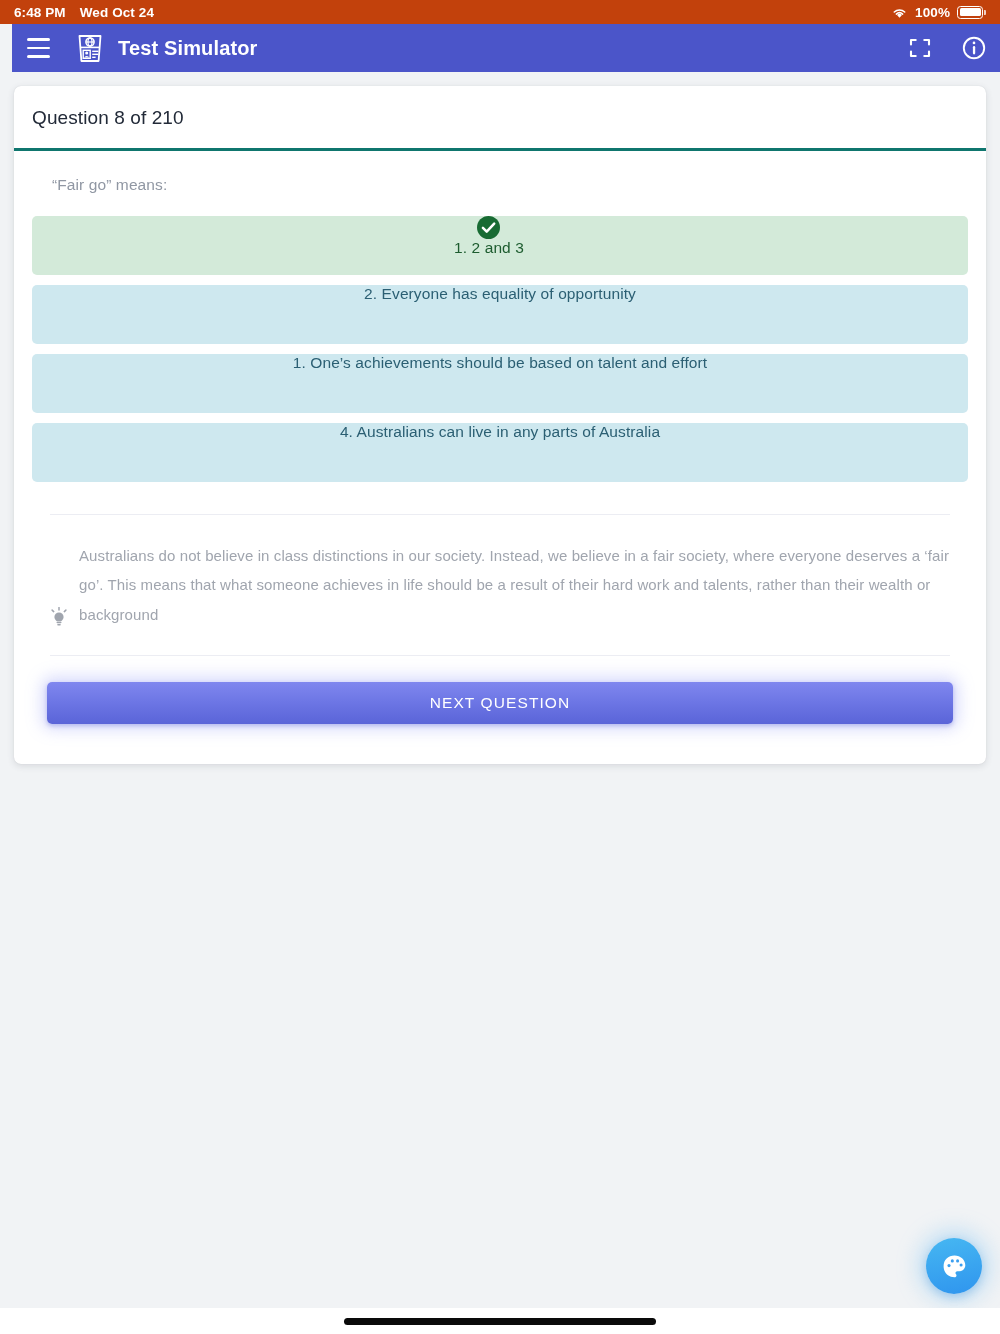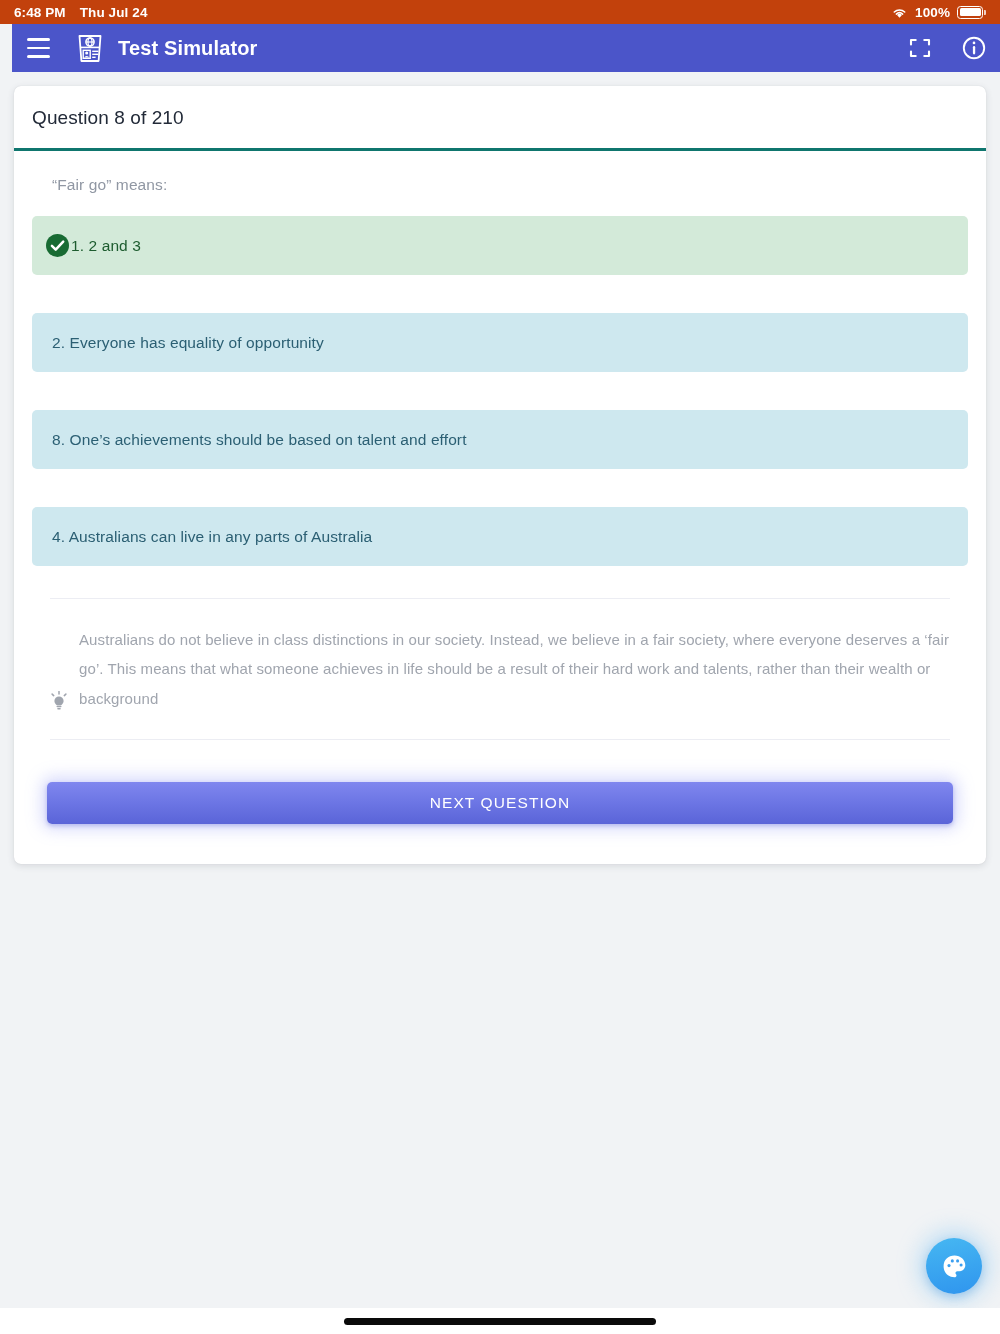--- a/index.html
+++ b/index.html
@@ -59,24 +59,24 @@
   .card-head h1{ font-size:19px; font-weight:400; color:#222a38; letter-spacing:.1px; }
   .card-body{ padding:0 16px 0 16px; }
   .prompt{
     color:#9097a3; font-size:15.5px; padding:25px 22px 22px 22px; letter-spacing:.1px;
   }
 
   
   .options{ display:flex; flex-direction:column; gap:10px; padding:0 2px; }
   .option{
     min-height:59px; border-radius:5px; display:flex; align-items:center;
-    padding:0 20px; font-size:15.5px; letter-spacing:.1px; cursor:pointer;
+    padding:0 36px; font-size:15.5px; letter-spacing:.1px; cursor:pointer;flex-direction:column;
   }
   .option.correct{ background:#d3ead9; color:#1d5c2f; padding-left:14px; }
-  .option.plain{ background:#cee8ef; color:#2b5f73;margin-top:28px; }
+  .option.plain{ background:#cee8ef; color:#2b5f73; }
   .check-icon{ width:23px; height:23px; flex:0 0 23px; display:block; margin-right:2px; }
   .opt-text{ }
 
   
   .expl-wrap{ padding:0 2px; }
   .divider{ height:1px; background:#ecedf3; margin:32px 18px 0 18px; }
   .explanation{
     display:flex; align-items:flex-end; gap:11px;
     padding:26px 18px 26px 18px;
     color:#a0a5ae; font-size:15px; line-height:1.95; letter-spacing:.1px;
@@ -84,21 +84,20 @@
   .bulb-icon{ width:18px; height:22px; flex:0 0 18px; display:block; margin-top:5px; }
 
   
   .btn-area{ padding:0 17px 40px 17px; }
   .next-btn{
     display:block; width:100%; height:42px; border:0; border-radius:5px;
     background:linear-gradient(180deg,#8087ef 0%, #6f78e6 42%, #5a64d8 100%);
     color:#fff; font-size:15.5px; letter-spacing:1.1px;
     font-family:"Liberation Sans", sans-serif; cursor:pointer;
     box-shadow:0 0 16px 5px rgba(140,148,245,.35), 0 2px 4px rgba(80,90,200,.35);
-    margin-top:16px;
   }
 
   
   .fab{
     position:absolute; right:18px; bottom:40px;
     width:56px; height:56px; border-radius:50%;
     background:linear-gradient(170deg,#46b7f2 0%, #2f95ee 100%);
     display:flex; align-items:center; justify-content:center;
     box-shadow:0 0 22px 7px rgba(110,190,245,.40), 0 3px 8px rgba(40,120,200,.30);
     cursor:pointer;
@@ -113,21 +112,21 @@
   .home-bar{ width:312px; height:7px; background:#0a0a0a; border-radius:4px; }
 </style>
 </head>
 <body>
 
 <div id="screen">
 
   <div class="statusbar">
     <div class="sb-left">
       <span>6:48 PM</span>
-      <span>Thu Jul 24</span>
+      <span>Wed Oct 24</span>
     </div>
     <div class="sb-right">
       <span class="wifi-icon">
         <svg viewBox="0 0 20 15" width="17" height="13">
           <path d="M10 13.6 L7.1 10.4 a4.3 4.3 0 0 1 5.8 0 Z" fill="#fff"></path>
           <path d="M3.9 6.9 a9 9 0 0 1 12.2 0" stroke="#fff" stroke-width="1.9" fill="none" stroke-linecap="round"></path>
           <path d="M6.3 9.3 a5.6 5.6 0 0 1 7.4 0" stroke="#fff" stroke-width="1.9" fill="none" stroke-linecap="round"></path>
         </svg>
       </span>
       <span>100%</span>
@@ -203,21 +202,21 @@
             </svg>
           </span>
           <span class="opt-text">1. 2 and 3</span>
         </div>
 
         <div class="option plain">
           <span class="opt-text">2. Everyone has equality of opportunity</span>
         </div>
 
         <div class="option plain">
-          <span class="opt-text">8. One’s achievements should be based on talent and effort</span>
+          <span class="opt-text">1. One’s achievements should be based on talent and effort</span>
         </div>
 
         <div class="option plain">
           <span class="opt-text">4. Australians can live in any parts of Australia</span>
         </div>
 
       </div>
 
       <div class="expl-wrap">
         <div class="divider"></div>

